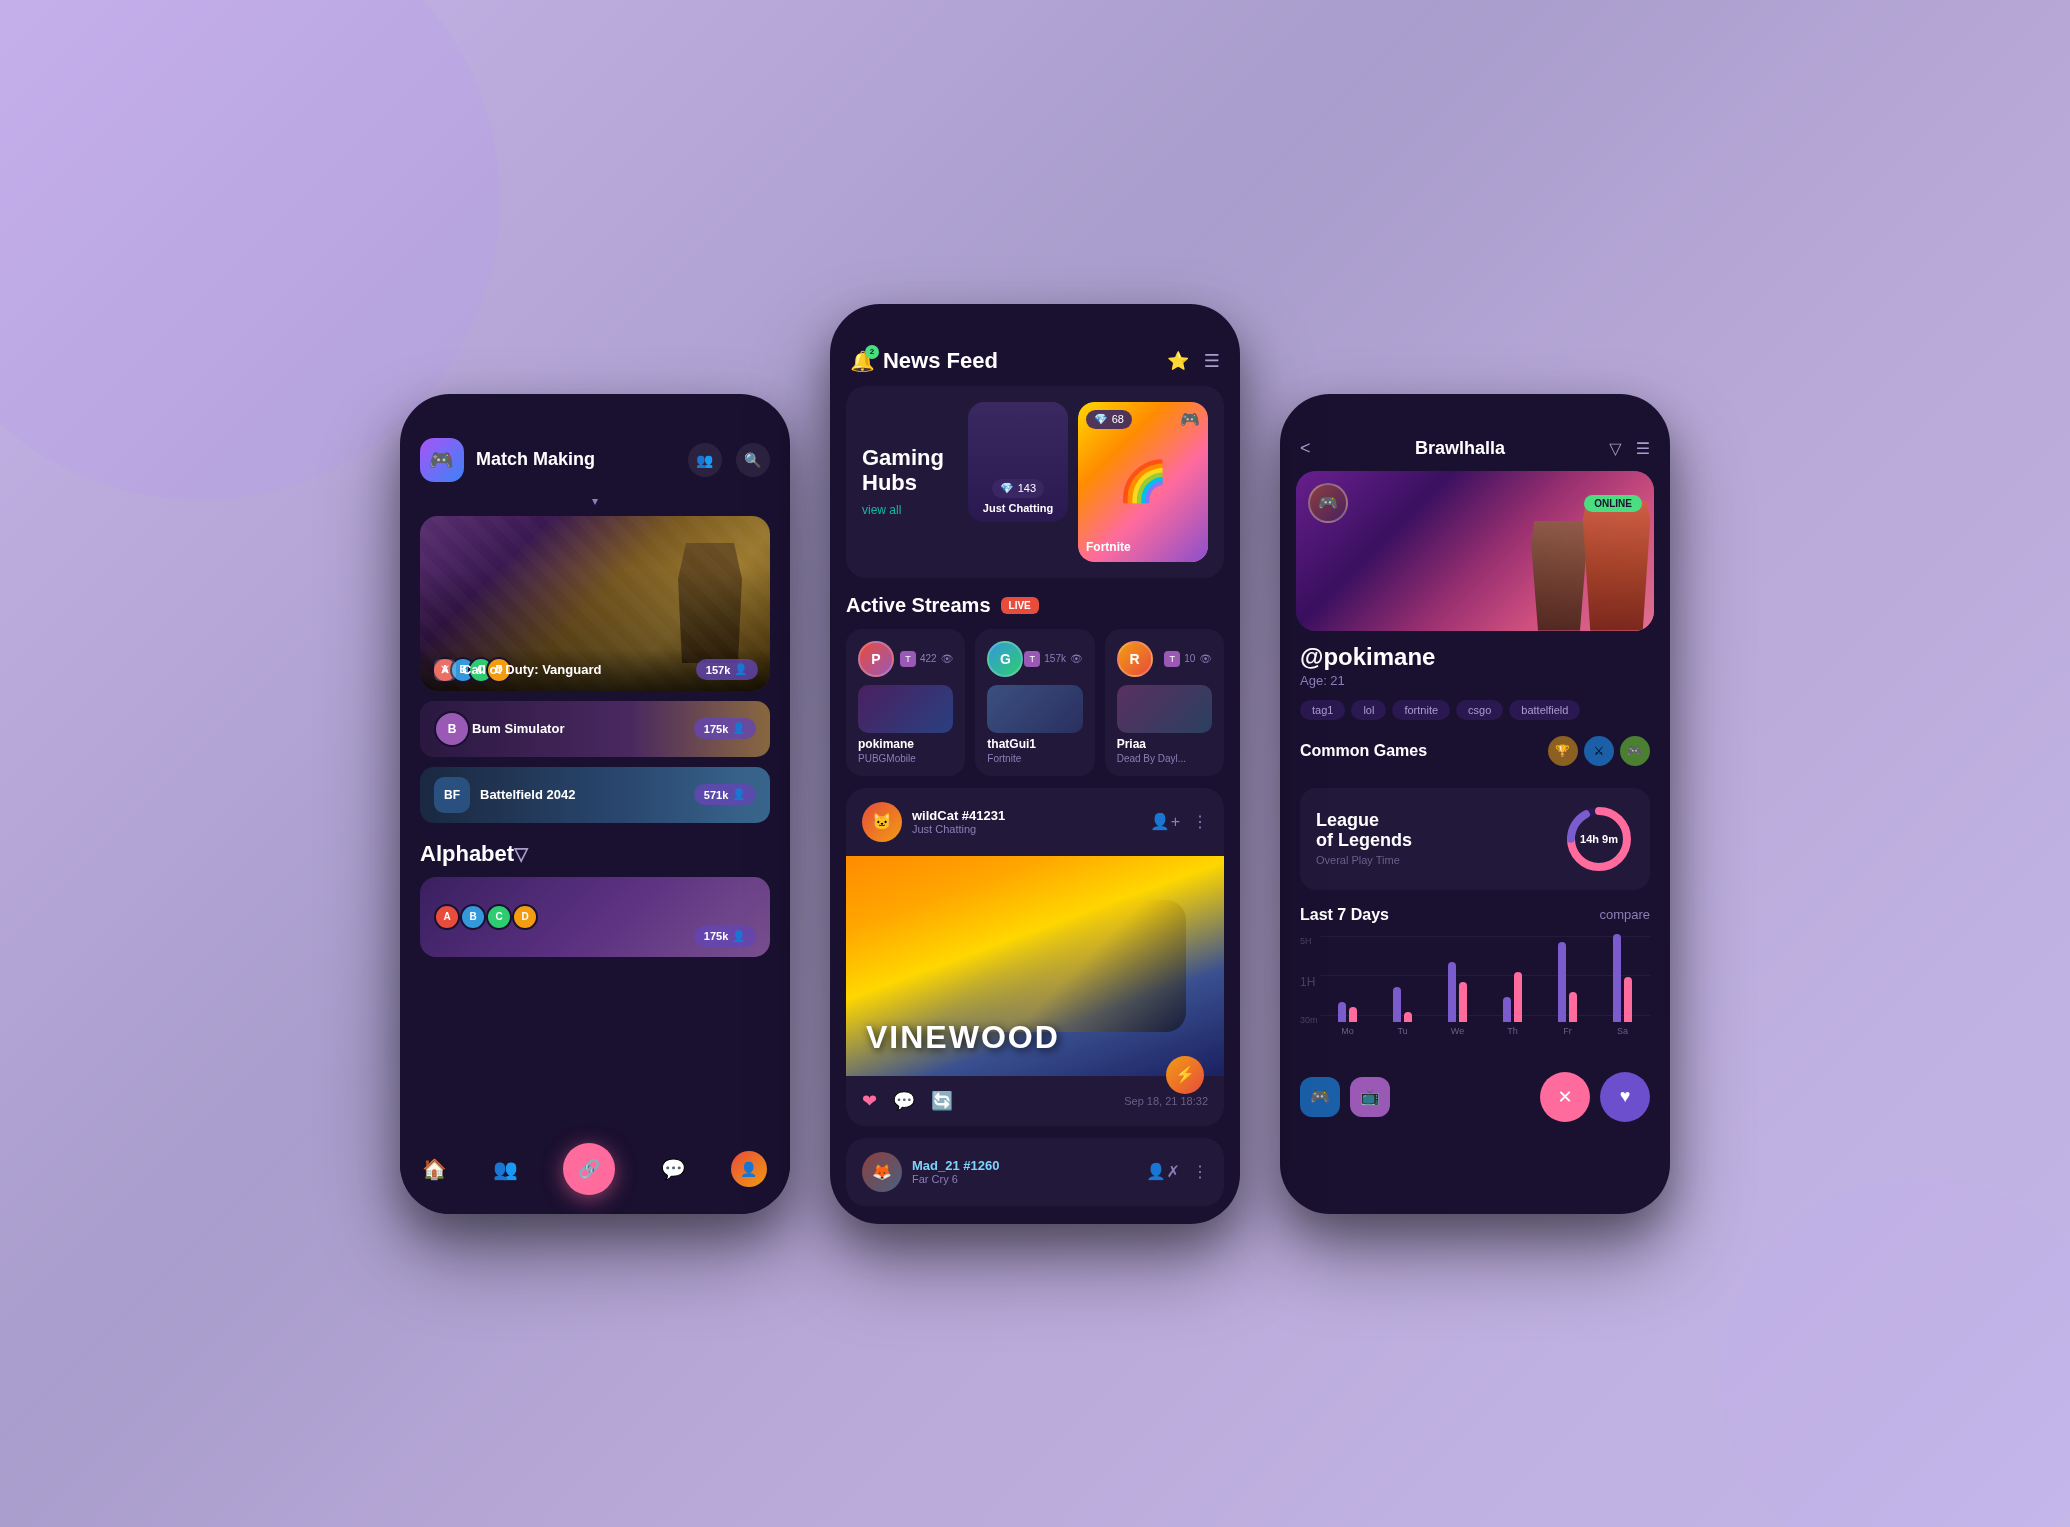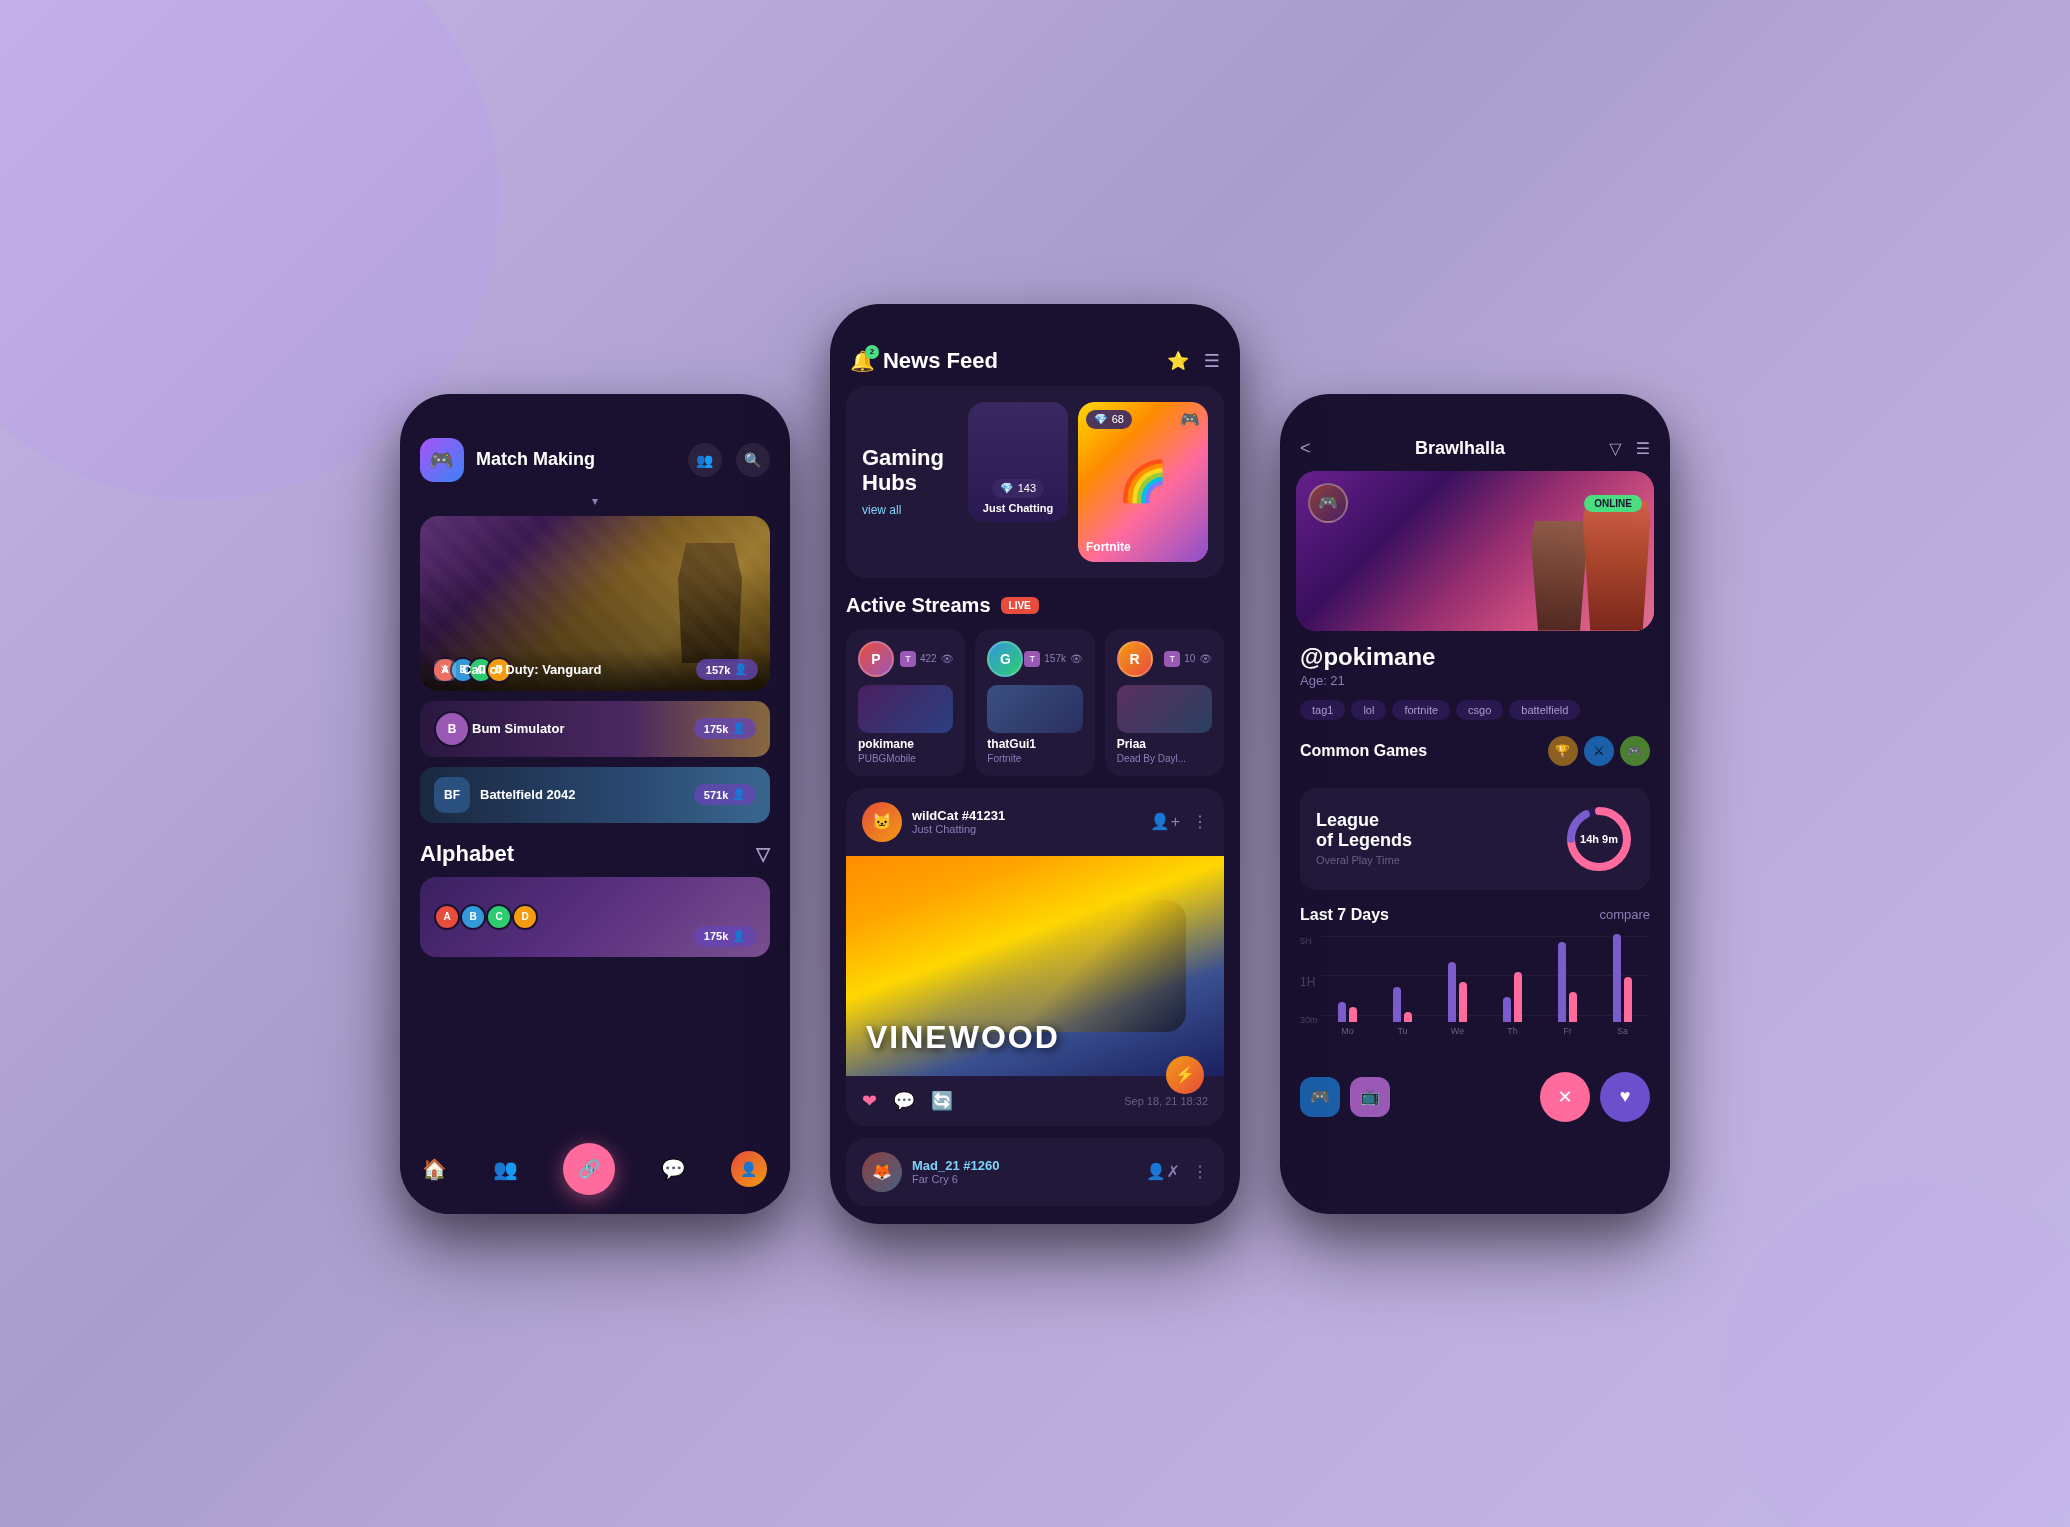--- a/index.html
+++ b/index.html
@@ -158,21 +158,20 @@
 
     .sgc-name { color: white; font-size: 13px; font-weight: 600; }
 
     .section-title {
       color: white;
       font-size: 22px;
       font-weight: 700;
       padding: 8px 20px 10px;
       display: flex;
       align-items: center;
-      justify-content: space-between;
     }
 
     .filter-icon {
       color: #a89dcc;
       font-size: 18px;
     }
 
     
     .bottom-nav {
       position: absolute;
@@ -338,21 +337,21 @@
     }
 
     .gh-left h2 {
       color: white;
       font-size: 22px;
       font-weight: 800;
       line-height: 1.1;
     }
 
     .gh-view-all {
-      color: #7dd3fc;
+      color: #14b8a6;
       font-size: 12px;
       margin-top: 8px;
       cursor: pointer;
     }
 
     .gh-cards {
       display: flex;
       gap: 10px;
     }
 

